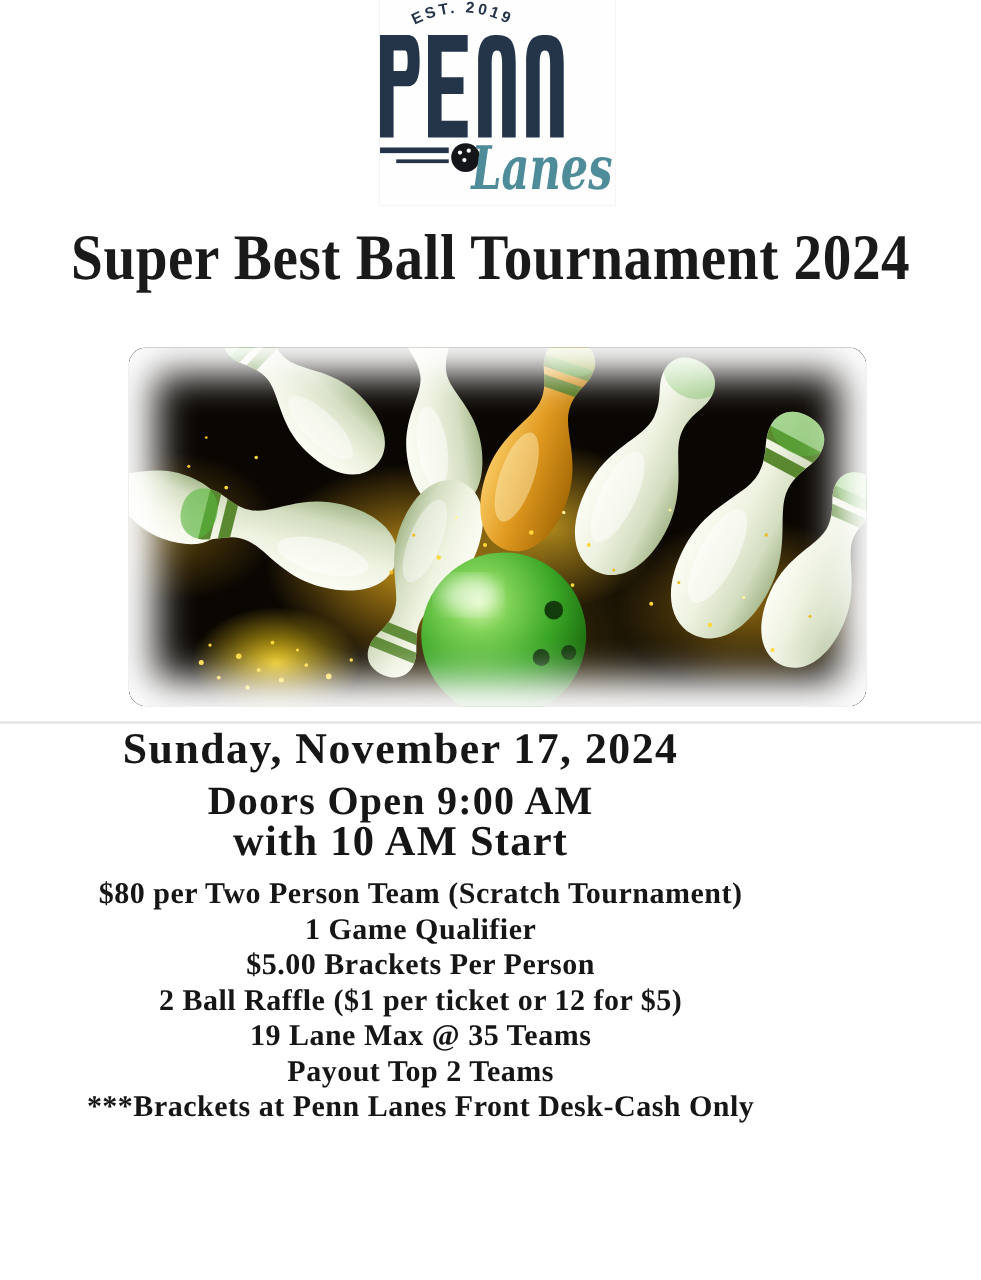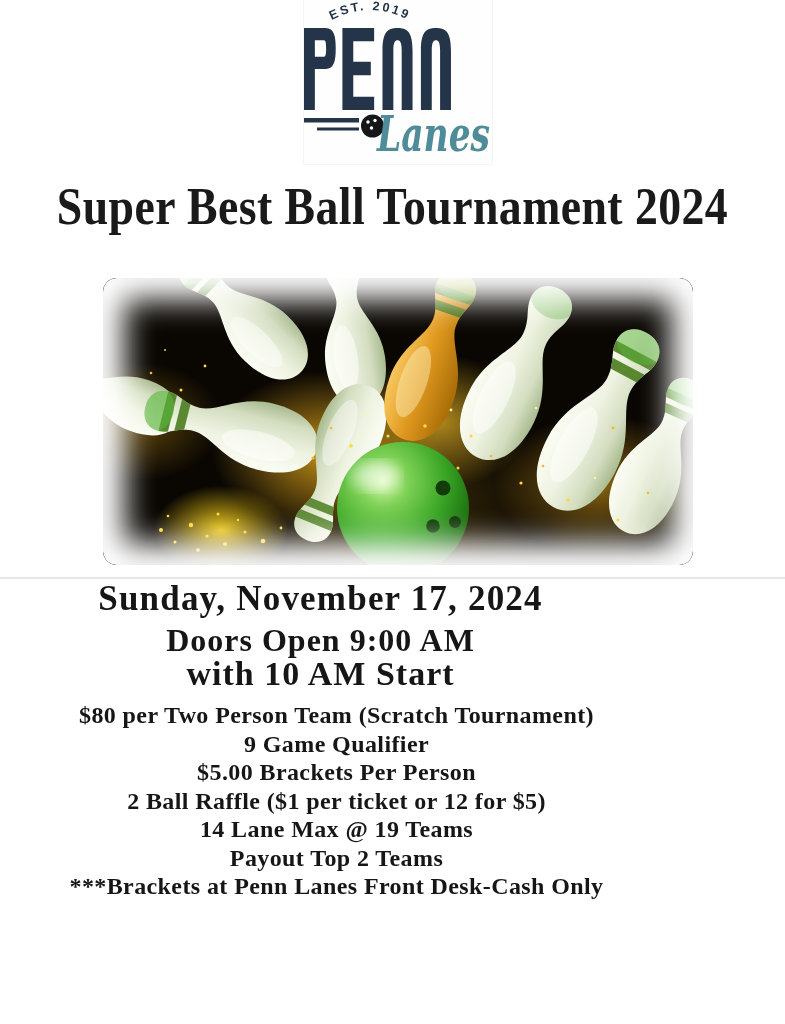--- a/index.html
+++ b/index.html
@@ -238,22 +238,22 @@
   </div>
 
   <div class="divider"></div>
 
   <div class="info">
     <div class="date">Sunday, November 17, 2024</div>
     <div class="doors">Doors Open 9:00 AM</div>
     <div class="start">with 10 AM Start</div>
     <div class="details">
       <div class="detail-line">$80 per Two Person Team (Scratch Tournament)</div>
-      <div class="detail-line">9 Game Qualifier</div>
+      <div class="detail-line">1 Game Qualifier</div>
       <div class="detail-line">$5.00 Brackets Per Person</div>
       <div class="detail-line">2 Ball Raffle ($1 per ticket or 12 for $5)</div>
-      <div class="detail-line">14 Lane Max @ 19 Teams</div>
+      <div class="detail-line">19 Lane Max @ 35 Teams</div>
       <div class="detail-line">Payout Top 2 Teams</div>
       <div class="detail-line">***Brackets at Penn Lanes Front Desk-Cash Only</div>
     </div>
   </div>
 
 </div>
 
 </body></html>

